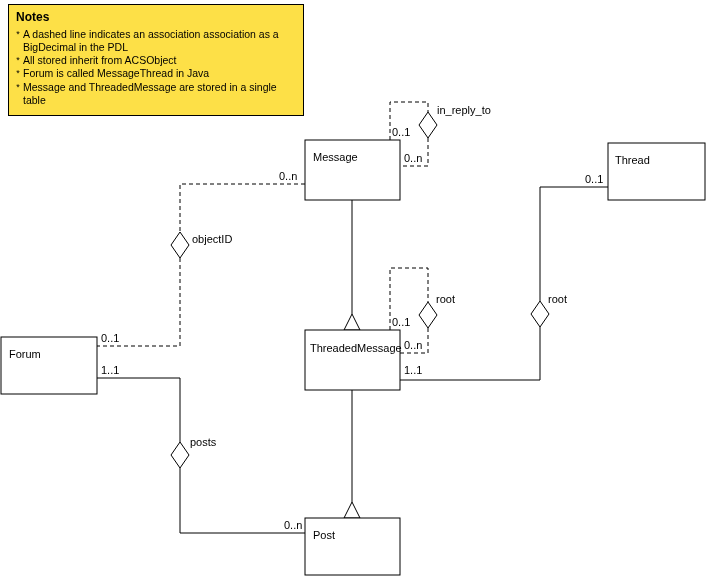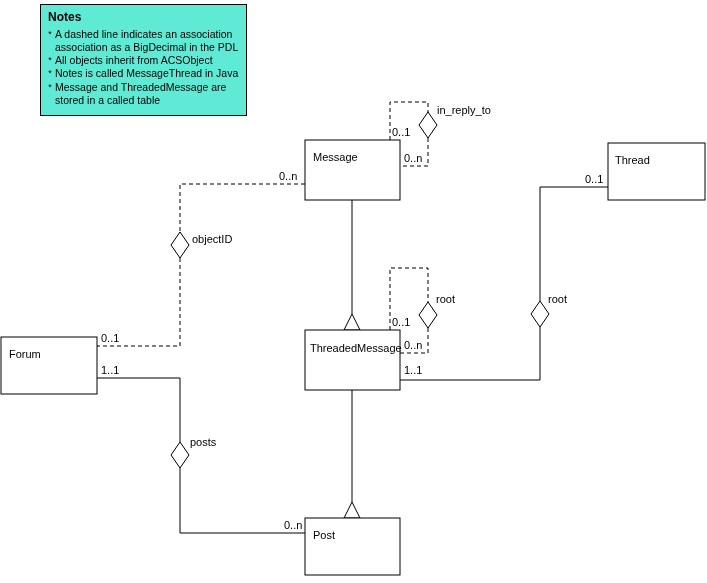--- a/index.html
+++ b/index.html
@@ -21,25 +21,24 @@
   .diagram-svg .box-label { font-size: 11px; }
   .solid-line { stroke: #000; stroke-width: 1; fill: none; }
   .dashed-line { stroke: #000; stroke-width: 1; fill: none; stroke-dasharray: 4,3; }
   .shape { fill: #ffffff; stroke: #000000; stroke-width: 1; }
   .class-box { fill: #ffffff; stroke: #000000; stroke-width: 1; }
 
   .notes {
     position: absolute;
     left: 8px;
     top: 4px;
-    width: 207px;
+    width: 296px;
     border: 1px solid #000;
-    background: #5eead4;
+    background: #fde047;
     padding: 5px 6px 8px 4px;
-    margin-left: 32px;
   }
   .notes-title {
     font-weight: bold;
     font-size: 12px;
     padding-left: 3px;
     margin-bottom: 4px;
   }
   .note-item {
     display: flex;
     font-size: 10.5px;
@@ -123,25 +122,25 @@
   </svg>
 
   <div class="notes">
     <div class="notes-title">Notes</div>
     <div class="note-item">
       <span class="bullet">*</span>
       <span class="note-text">A dashed line indicates an association association as a BigDecimal in the PDL</span>
     </div>
     <div class="note-item">
       <span class="bullet">*</span>
-      <span class="note-text">All objects inherit from ACSObject</span>
+      <span class="note-text">All stored inherit from ACSObject</span>
     </div>
     <div class="note-item">
       <span class="bullet">*</span>
-      <span class="note-text">Notes is called MessageThread in Java</span>
+      <span class="note-text">Forum is called MessageThread in Java</span>
     </div>
     <div class="note-item">
       <span class="bullet">*</span>
-      <span class="note-text">Message and ThreadedMessage are stored in a called table</span>
+      <span class="note-text">Message and ThreadedMessage are stored in a single table</span>
     </div>
   </div>
 
 </div>
 
 </body></html>

